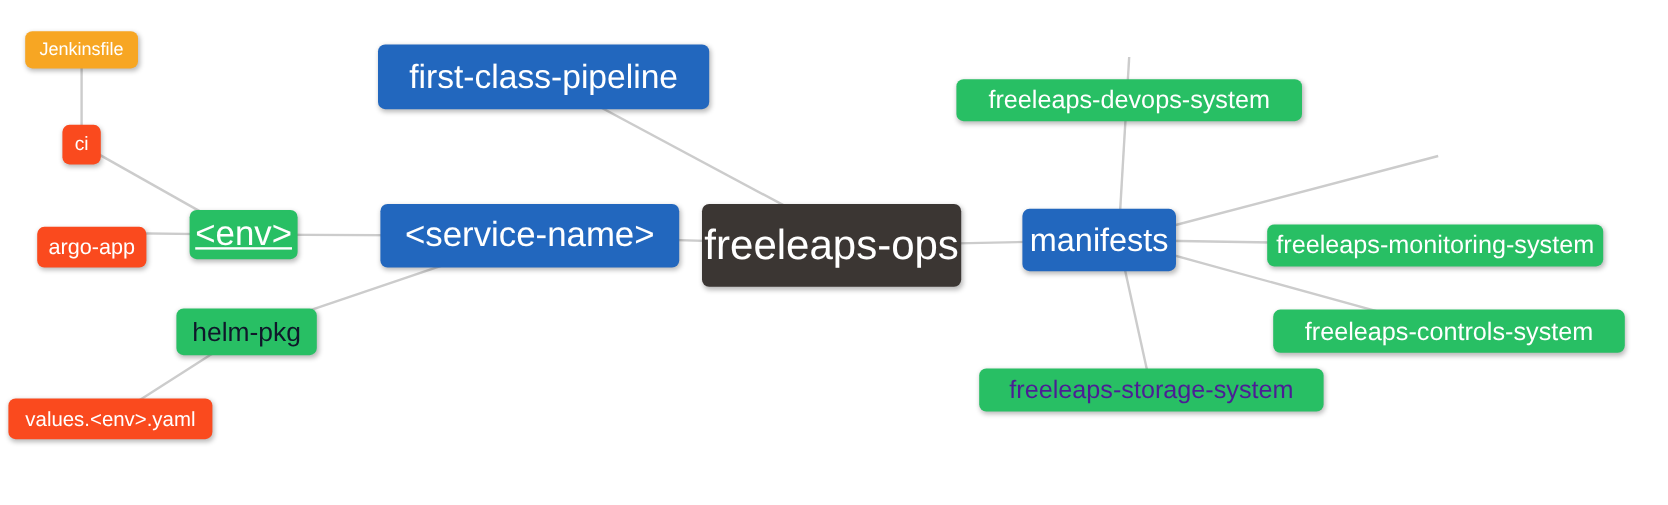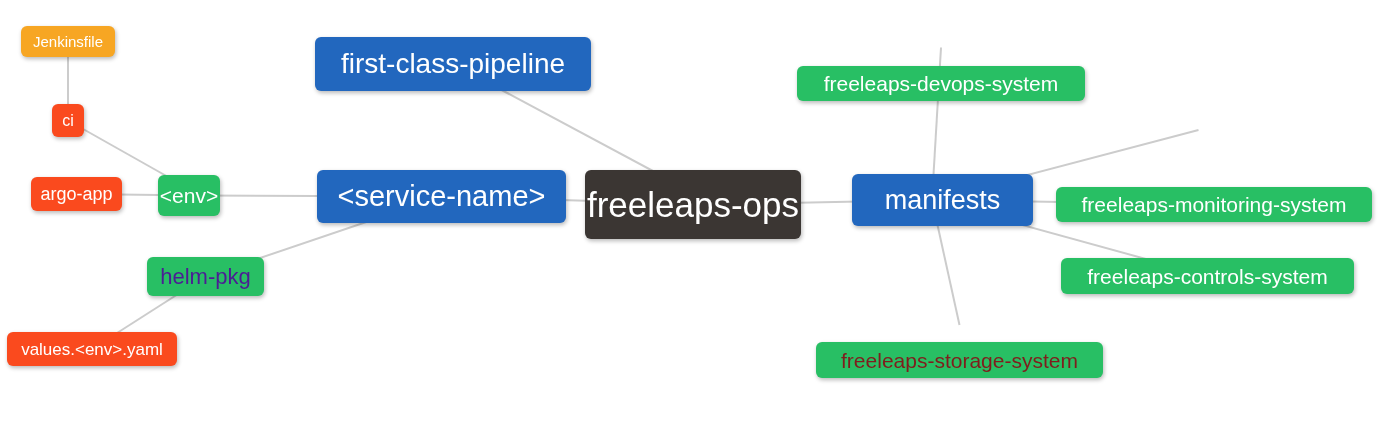--- a/index.html
+++ b/index.html
@@ -54,25 +54,25 @@
       <line x1="441.5" y1="196.5" x2="715.5" y2="204.5" stroke="#CCCCCC" stroke-width="2"></line>
       <line x1="715.5" y1="204.5" x2="932" y2="200" stroke="#CCCCCC" stroke-width="2"></line>
       <line x1="932" y1="200" x2="941" y2="47.5" stroke="#CCCCCC" stroke-width="2"></line>
       <line x1="932" y1="200" x2="1198.5" y2="130" stroke="#CCCCCC" stroke-width="2"></line>
       <line x1="932" y1="200" x2="1212" y2="204.5" stroke="#CCCCCC" stroke-width="2"></line>
       <line x1="932" y1="200" x2="1207.5" y2="276" stroke="#CCCCCC" stroke-width="2"></line>
       <line x1="932" y1="200" x2="959.5" y2="325" stroke="#CCCCCC" stroke-width="2"></line>
     </svg>
 <div class="node" style="left: 21px; top: 26px; width: 94px; height: 31px; font-size: 15px; background: rgb(247, 166, 35); color: rgb(255, 255, 255);">Jenkinsfile</div>
     <div class="node" style="left: 52px; top: 104px; width: 32px; height: 33px; font-size: 16px; background: rgb(250, 74, 30); color: rgb(255, 255, 255);">ci</div>
-    <div class="node" style="left: 31px; top: 177px; width: 91px; height: 34px; font-size: 18px; background: rgb(250, 74, 30); color: rgb(255, 255, 255);">argo-app</div>
-    <div class="node" style="left: 158px; top: 175px; width: 62px; height: 41px; font-size: 21px; background: rgb(40, 191, 100); color: rgb(255, 255, 255);">&lt;env&gt;</div>
+    <div class="node" style="left: 31px; top: 189px; width: 91px; height: 34px; font-size: 18px; background: rgb(250, 74, 30); color: rgb(255, 255, 255);">argo-app</div>
+    <div class="node" style="left: 158px; top: 175px; width: 90px; height: 41px; font-size: 29px; background: rgb(40, 191, 100); color: rgb(255, 255, 255); text-decoration: underline;">&lt;env&gt;</div>
     <div class="node" style="left: 315px; top: 37px; width: 276px; height: 54px; font-size: 28px; background: rgb(34, 103, 190); color: rgb(255, 255, 255);">first-class-pipeline</div>
     <div class="node" style="left: 317px; top: 170px; width: 249px; height: 53px; font-size: 29px; background: rgb(34, 103, 190); color: rgb(255, 255, 255); text-align: center;">&lt;service-name&gt;</div>
     <div class="node" style="left: 585px; top: 170px; width: 216px; height: 69px; font-size: 35px; background: rgb(59, 54, 51); color: rgb(255, 255, 255);">freeleaps-ops</div>
-    <div class="node" style="left: 852px; top: 174px; width: 181px; height: 52px; font-size: 27px; background: rgb(34, 103, 190); color: rgb(255, 255, 255);">manifests</div>
-    <div class="node" style="left: 147px; top: 257px; width: 117px; height: 39px; font-size: 22px; background: rgb(40, 191, 100); color: #4c1d95;">helm-pkg</div>
+    <div class="node" style="left: 852px; top: 174px; width: 128px; height: 52px; font-size: 27px; background: rgb(34, 103, 190); color: rgb(255, 255, 255);">manifests</div>
+    <div class="node" style="left: 147px; top: 257px; width: 117px; height: 39px; font-size: 22px; background: rgb(40, 191, 100); color: #0f172a;">helm-pkg</div>
     <div class="node" style="left: 7px; top: 332px; width: 170px; height: 34px; font-size: 17px; background: rgb(250, 74, 30); color: rgb(255, 255, 255);">values.&lt;env&gt;.yaml</div>
     <div class="node" style="left: 797px; top: 30px; width: 288px; height: 35px; font-size: 21px; background: rgb(40, 191, 100); color: rgb(255, 255, 255); margin-top: 36px;">freeleaps-devops-system</div>
-    <div class="node" style="left: 1056px; top: 187px; width: 316px; height: 35px; font-size: 21px; background: rgb(40, 191, 100); color: rgb(255, 255, 255);">freeleaps-monitoring-system</div>
+    <div class="node" style="left: 1056px; top: 187px; width: 280px; height: 35px; font-size: 21px; background: rgb(40, 191, 100); color: rgb(255, 255, 255);">freeleaps-monitoring-system</div>
     <div class="node" style="left: 1061px; top: 258px; width: 293px; height: 36px; font-size: 21px; background: rgb(40, 191, 100); color: rgb(255, 255, 255);">freeleaps-controls-system</div>
-    <div class="node" style="left: 816px; top: 307px; width: 287px; height: 36px; font-size: 21px; background: rgb(40, 191, 100); color: #7f1d1d; margin-top: 35px;">freeleaps-storage-system</div>
+    <div class="node" style="left: 816px; top: 307px; width: 287px; height: 36px; font-size: 21px; background: rgb(40, 191, 100); color: #4c1d95;">freeleaps-storage-system</div>
   </div>
 
 </body></html>

